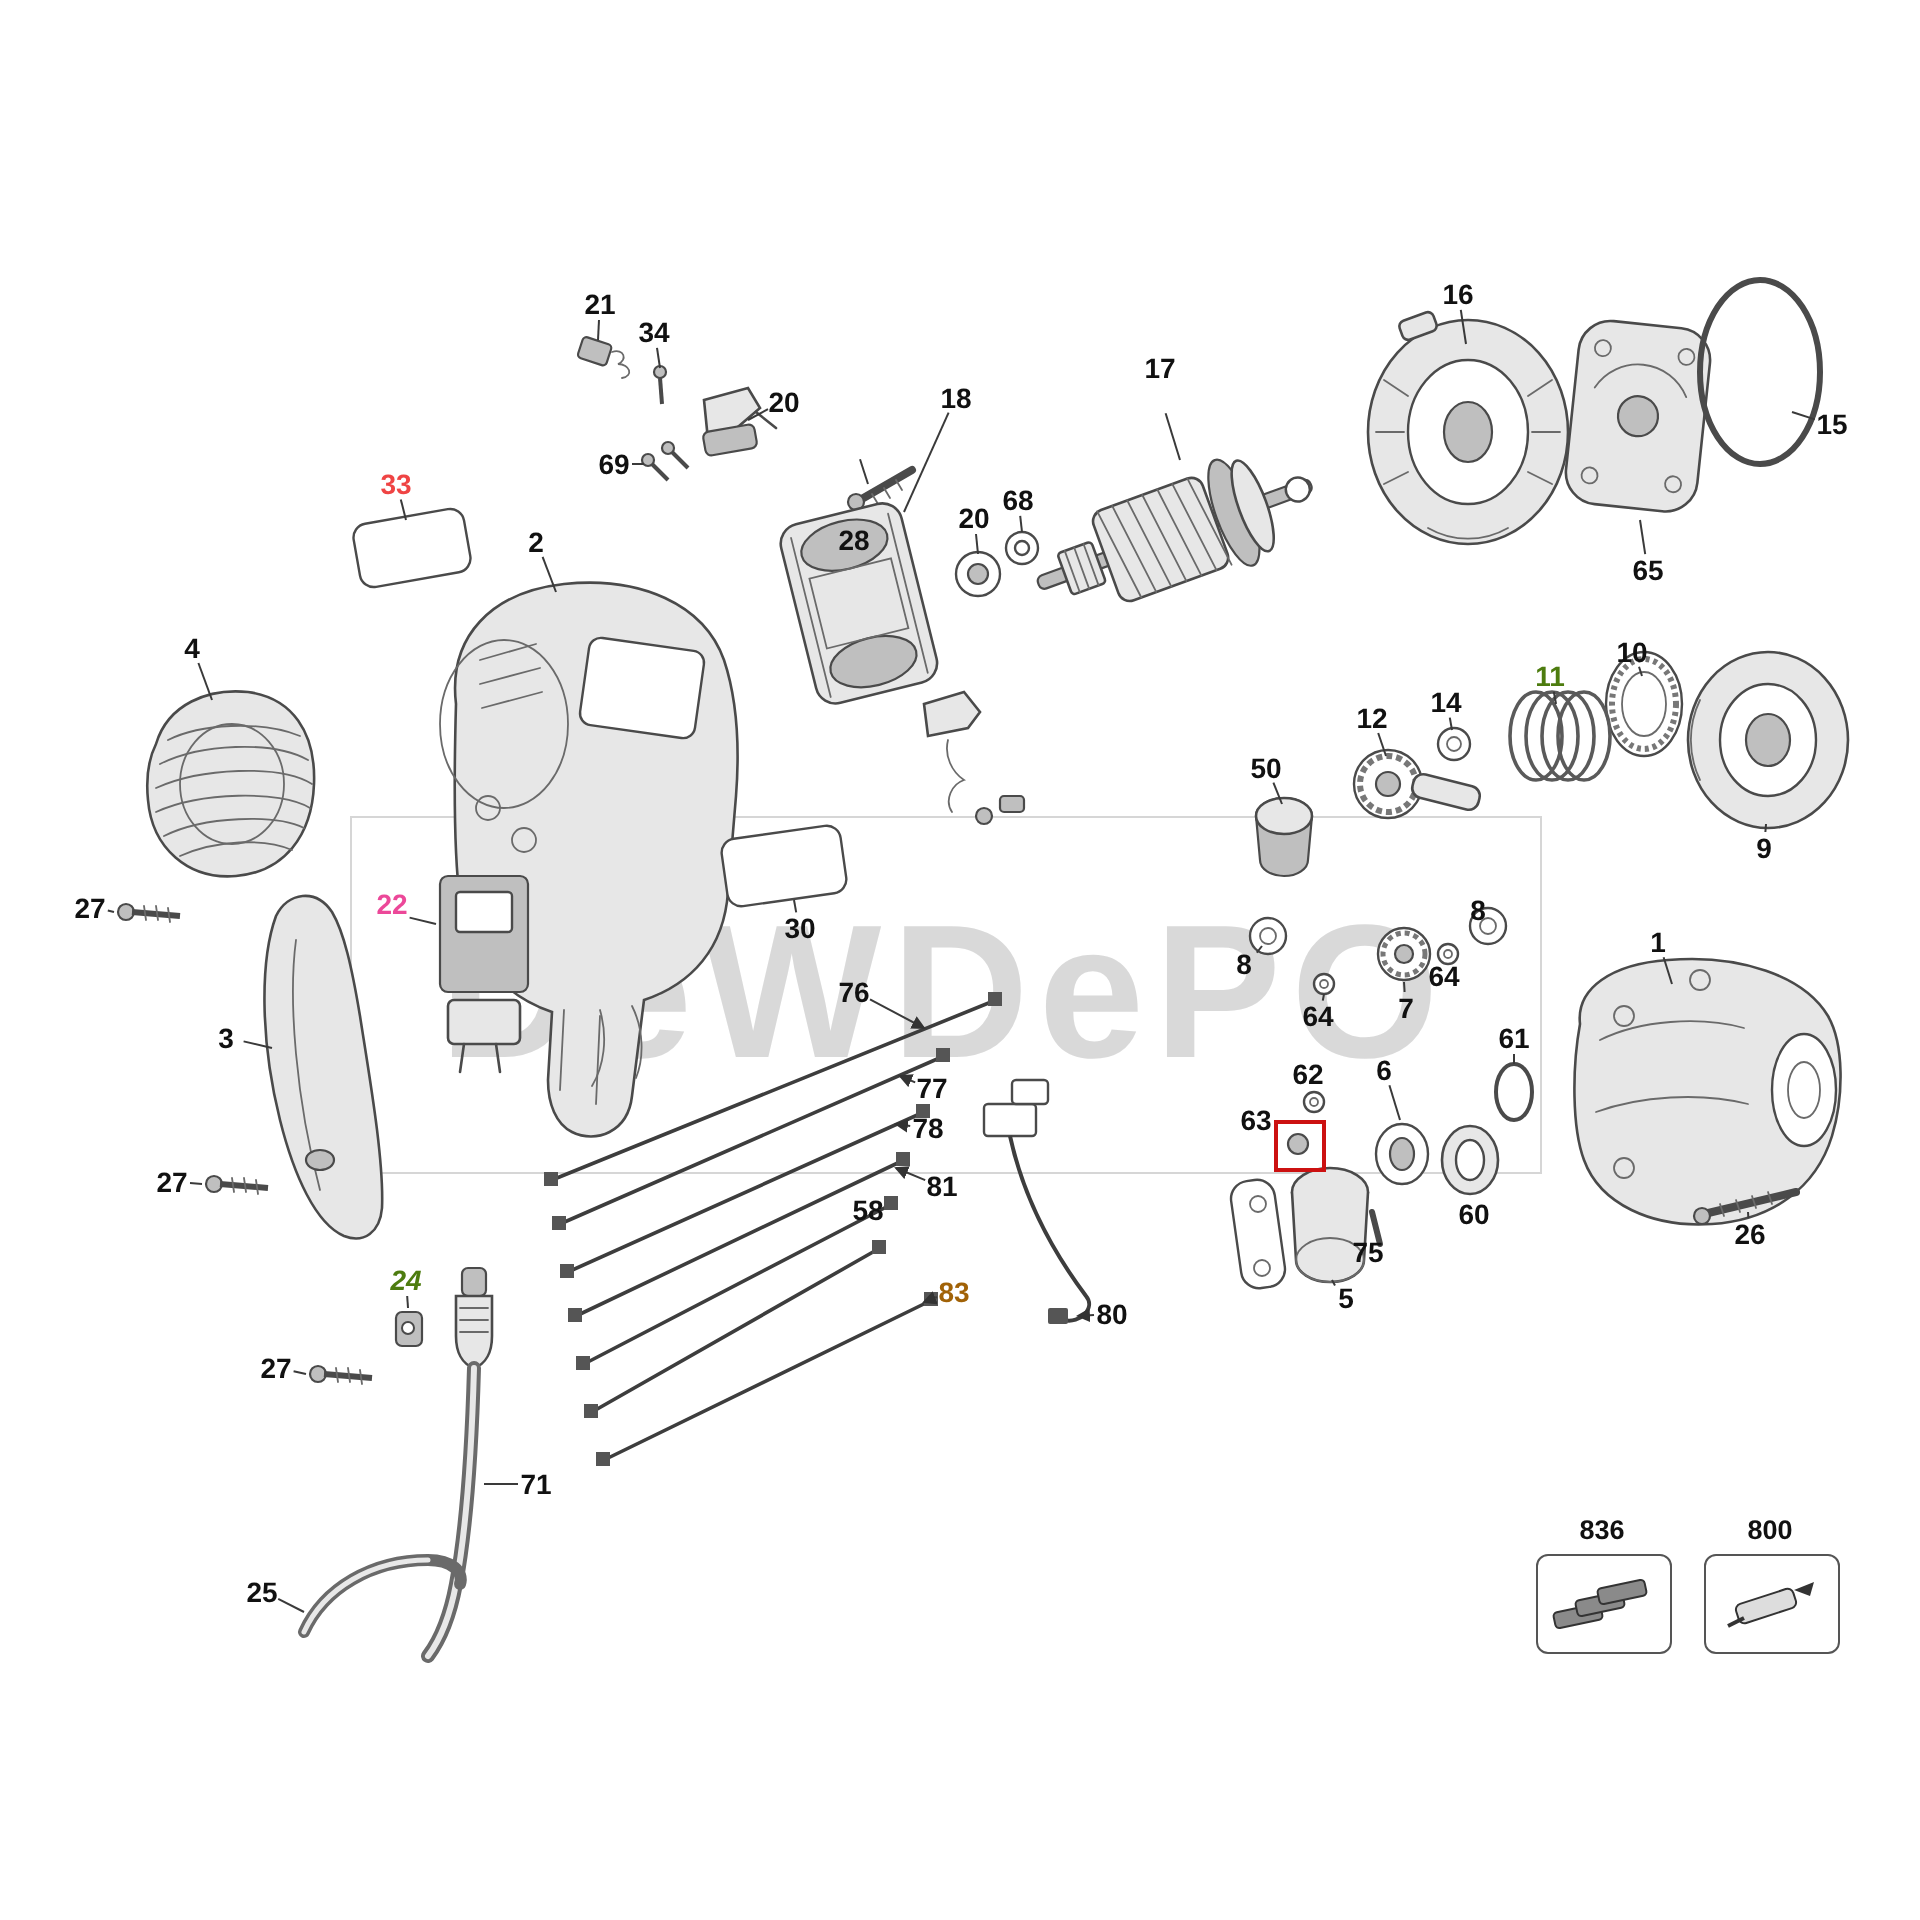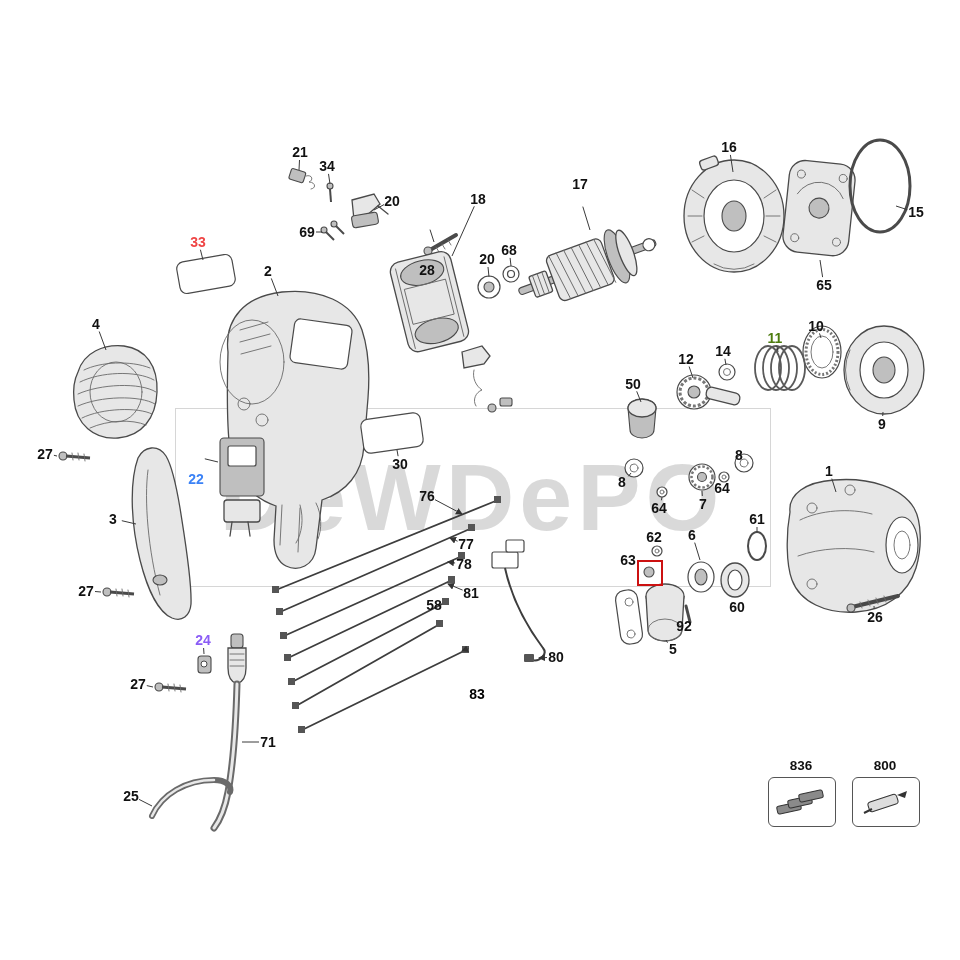--- a/index.html
+++ b/index.html
@@ -408,21 +408,21 @@
       <div class="part-label" style="left: 509px; top: 250px; color: rgb(17, 17, 17);">68</div>
       <div class="part-label" style="left: 580px; top: 184px; color: rgb(17, 17, 17);">17</div>
       <div class="part-label" style="left: 824px; top: 285px; color: rgb(17, 17, 17);">65</div>
       <div class="part-label" style="left: 96px; top: 324px; color: rgb(17, 17, 17);">4</div>
       <div class="part-label" style="left: 686px; top: 359px; color: rgb(17, 17, 17);">12</div>
       <div class="part-label" style="left: 723px; top: 351px; color: rgb(17, 17, 17);">14</div>
       <div class="part-label" style="left: 775px; top: 338px; color: #4d7c0f;">11</div>
       <div class="part-label" style="left: 816px; top: 326px; color: rgb(17, 17, 17);">10</div>
       <div class="part-label" style="left: 882px; top: 424px; color: rgb(17, 17, 17);">9</div>
       <div class="part-label" style="left: 45px; top: 454px; color: rgb(17, 17, 17);">27</div>
-      <div class="part-label" style="left: 196px; top: 479px; color: #3b82f6;">22</div>
+      <div class="part-label" style="left: 196px; top: 452px; color: #ec4899;">22</div>
       <div class="part-label" style="left: 400px; top: 464px; color: rgb(17, 17, 17);">30</div>
       <div class="part-label" style="left: 633px; top: 384px; color: rgb(17, 17, 17);">50</div>
       <div class="part-label" style="left: 622px; top: 482px; color: rgb(17, 17, 17);">8</div>
       <div class="part-label" style="left: 659px; top: 508px; color: rgb(17, 17, 17);">64</div>
       <div class="part-label" style="left: 703px; top: 504px; color: rgb(17, 17, 17);">7</div>
       <div class="part-label" style="left: 722px; top: 488px; color: rgb(17, 17, 17);">64</div>
       <div class="part-label" style="left: 739px; top: 455px; color: rgb(17, 17, 17);">8</div>
       <div class="part-label" style="left: 829px; top: 471px; color: rgb(17, 17, 17);">1</div>
       <div class="part-label" style="left: 113px; top: 519px; color: rgb(17, 17, 17);">3</div>
       <div class="part-label" style="left: 427px; top: 496px; color: rgb(17, 17, 17);">76</div>
@@ -430,23 +430,23 @@
       <div class="part-label" style="left: 464px; top: 564px; color: rgb(17, 17, 17);">78</div>
       <div class="part-label" style="left: 654px; top: 537px; color: rgb(17, 17, 17);">62</div>
       <div class="part-label" style="left: 692px; top: 535px; color: rgb(17, 17, 17);">6</div>
       <div class="part-label" style="left: 757px; top: 519px; color: rgb(17, 17, 17);">61</div>
       <div class="part-label" style="left: 86px; top: 591px; color: rgb(17, 17, 17);">27</div>
       <div class="part-label" style="left: 471px; top: 593px; color: rgb(17, 17, 17);">81</div>
       <div class="part-label" style="left: 434px; top: 605px; color: rgb(17, 17, 17);">58</div>
       <div class="part-label" style="left: 628px; top: 560px; color: rgb(17, 17, 17);">63</div>
       <div class="part-label" style="left: 737px; top: 607px; color: rgb(17, 17, 17);">60</div>
       <div class="part-label" style="left: 875px; top: 617px; color: rgb(17, 17, 17);">26</div>
-      <div class="part-label" style="left: 203px; top: 640px; color: #8b5cf6;">24</div>
-      <div class="part-label" style="left: 477px; top: 646px; color: #000000; margin-top: 48px;">83</div>
-      <div class="part-label" style="left: 684px; top: 626px; color: rgb(17, 17, 17);">92</div>
+      <div class="part-label" style="left: 203px; top: 640px; color: #4d7c0f; font-style: italic;">24</div>
+      <div class="part-label" style="left: 477px; top: 646px; color: #a16207;">83</div>
+      <div class="part-label" style="left: 684px; top: 626px; color: rgb(17, 17, 17);">75</div>
       <div class="part-label" style="left: 673px; top: 649px; color: rgb(17, 17, 17);">5</div>
       <div class="part-label" style="left: 138px; top: 684px; color: rgb(17, 17, 17);">27</div>
       <div class="part-label" style="left: 556px; top: 657px; color: rgb(17, 17, 17);">80</div>
       <div class="part-label" style="left: 268px; top: 742px; color: rgb(17, 17, 17);">71</div>
       <div class="part-label" style="left: 131px; top: 796px; color: rgb(17, 17, 17);">25</div>
     </div>
 
   <div class="highlight-box" id="highlight-box" style="left: 637px; top: 560px; width: 22px; height: 22px; border-color: rgb(204, 17, 17);"></div>
 
   <div class="inset-label" style="left:801px;top:765px;">836</div>

